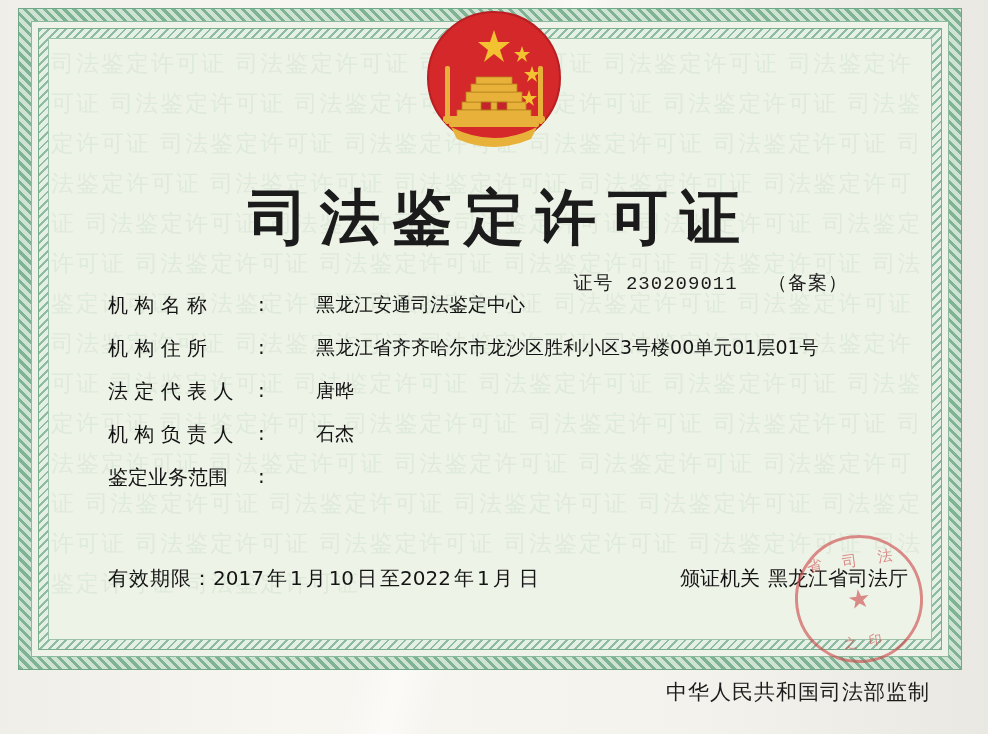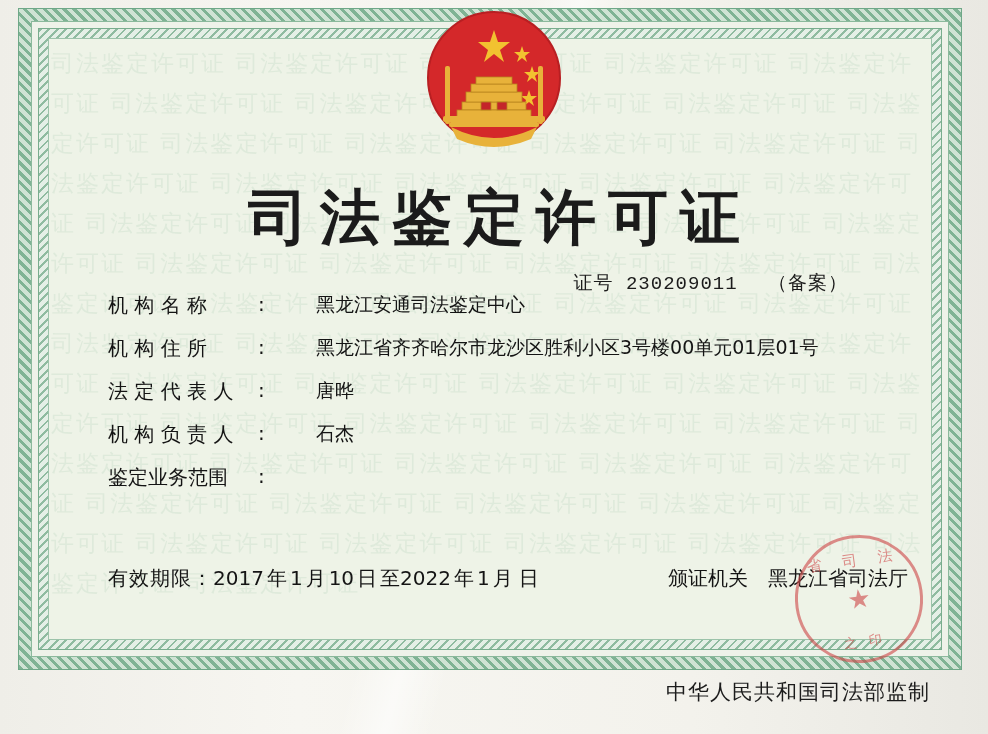--- a/index.html
+++ b/index.html
@@ -179,21 +179,21 @@
     align-items: baseline;
     text-align: center;
   }
   .validity .lbl { letter-spacing: 1px; }
   .validity .v-sep { margin: 0 3px; }
   .validity .issuer {
     margin-left: auto;
     display: flex;
     align-items: baseline;
   }
-  .validity .issuer .iss-label { margin-right: 20px; }
+  .validity .issuer .iss-label { margin-right: 8px; }
   .validity .issuer .iss-name { letter-spacing: 0px; }
 
   
   .seal {
     position: absolute;
     left: 795px;
     top: 535px;
     width: 122px;
     height: 122px;
     border: 3px solid #cf4a4b;

